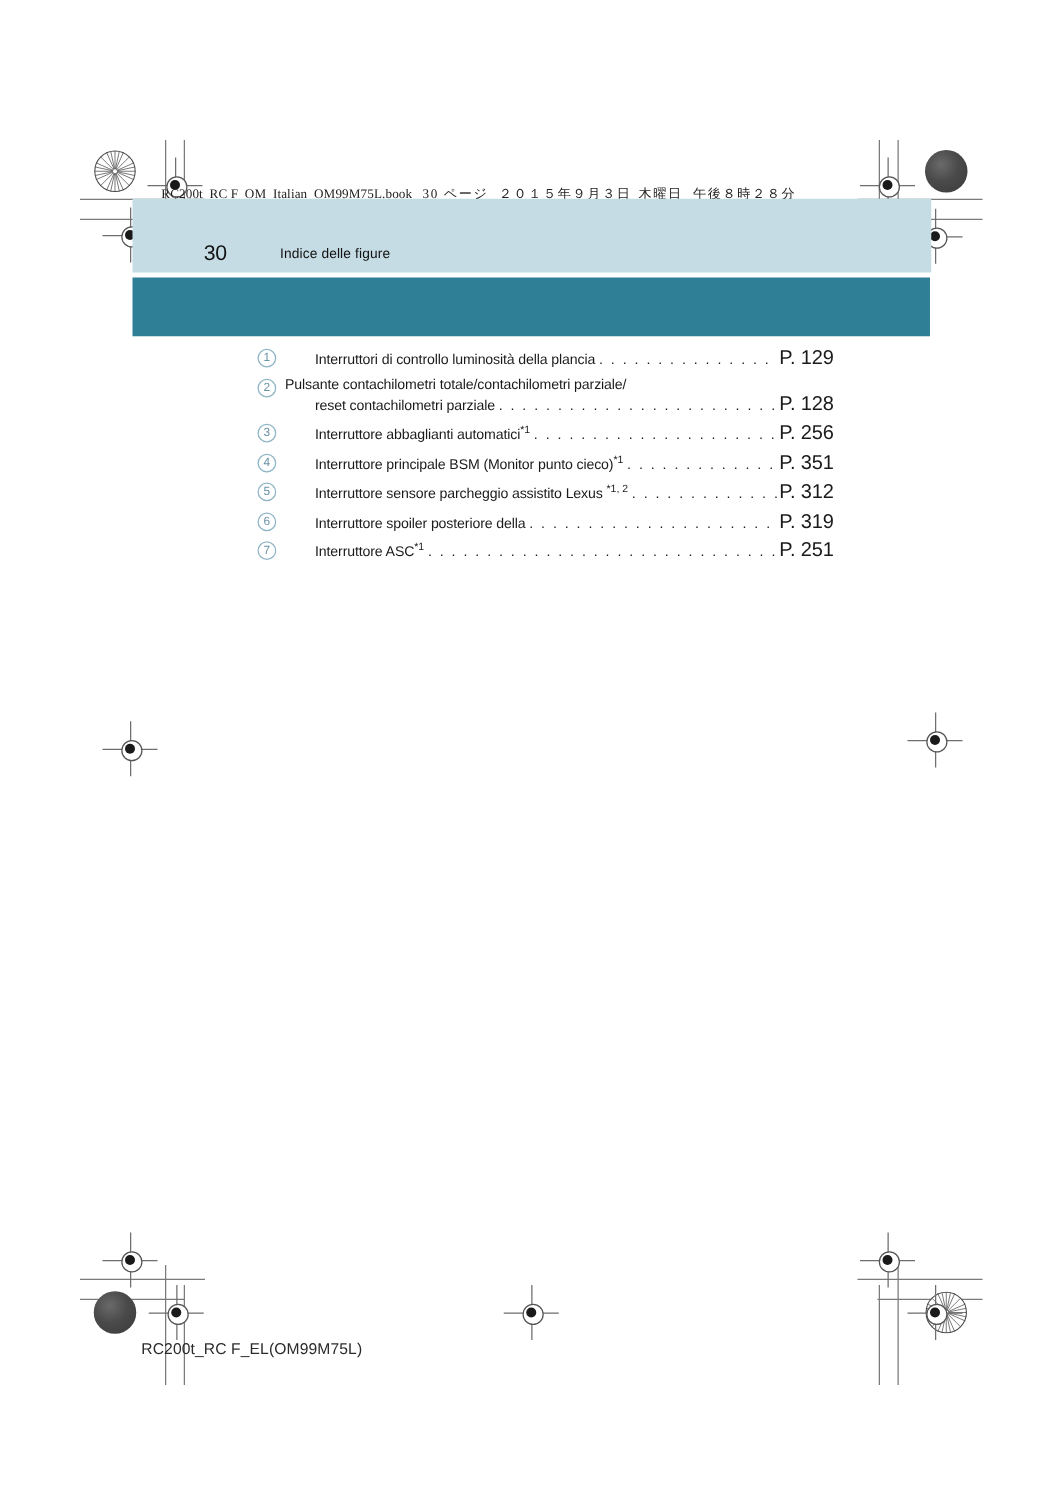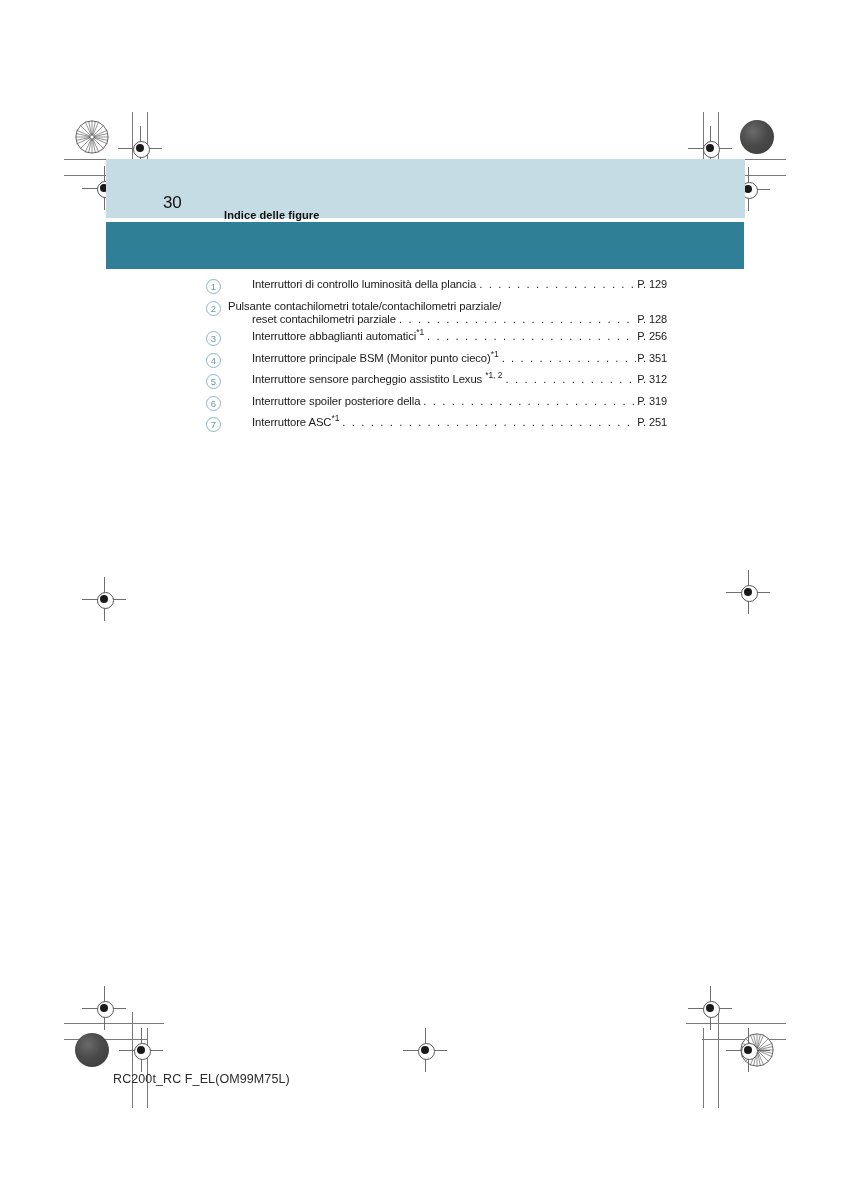--- a/index.html
+++ b/index.html
@@ -103,24 +103,23 @@
     font-size: 17px;
     font-weight: normal;
     color: #111;
     letter-spacing: -0.3px;
   }
   .sectiontitle {
     position: absolute;
     left: 224px;
     top: 197px;
     font-size: 11px;
-    font-weight: bold;
+    font-weight: normal;
     color: #111;
     letter-spacing: 0.1px;
-    margin-top: 12px;
   }
 
   .tealband {
     position: absolute;
     left: 106px;
     top: 222px;
     width: 638px;
     height: 47px;
     background: #2f7f96;
   }
@@ -172,21 +171,21 @@
     color: #1a1a1a;
     font-size: 11.3px;
     letter-spacing: 1.6px;
     margin: 0 1px 0 3px;
     min-width: 6px;
   }
   .pageref {
     flex: 0 0 auto;
     white-space: nowrap;
     text-align: right;
-    font-size: 11px;
+    font-size: 16px;
   }
   .wrapline {
     white-space: nowrap;
     margin-bottom: 1px;
   }
   sup.note {
     font-size: 8.4px;
     vertical-align: super;
     line-height: 0;
     letter-spacing: 0;
@@ -335,20 +334,27 @@
       <span class="ring"></span>
       <span class="dot"></span>
   </div>
   <div class="regmark" style="left:748px; top:1050px;">
     <span class="h"></span>
       <span class="v"></span>
       <span class="ring"></span>
       <span class="dot"></span>
   </div>
 
+  <div class="filename-bar">
+    <span>RC200t_RC F_OM_Italian_OM99M75L.book</span>&nbsp;&nbsp;
+    <span class="jp">30 ページ</span>&nbsp;&nbsp;
+    <span class="jp">２０１５年９月３日</span>&nbsp;
+    <span class="jp">木曜日</span>&nbsp;&nbsp;
+    <span class="jp">午後８時２８分</span>
+  </div>
 
   <div class="lightband"></div>
   <div class="pagenum">30</div>
   <div class="sectiontitle">Indice delle figure</div>
 
   <div class="tealband"></div>
 
   <div class="list">
 
     <div class="row">

